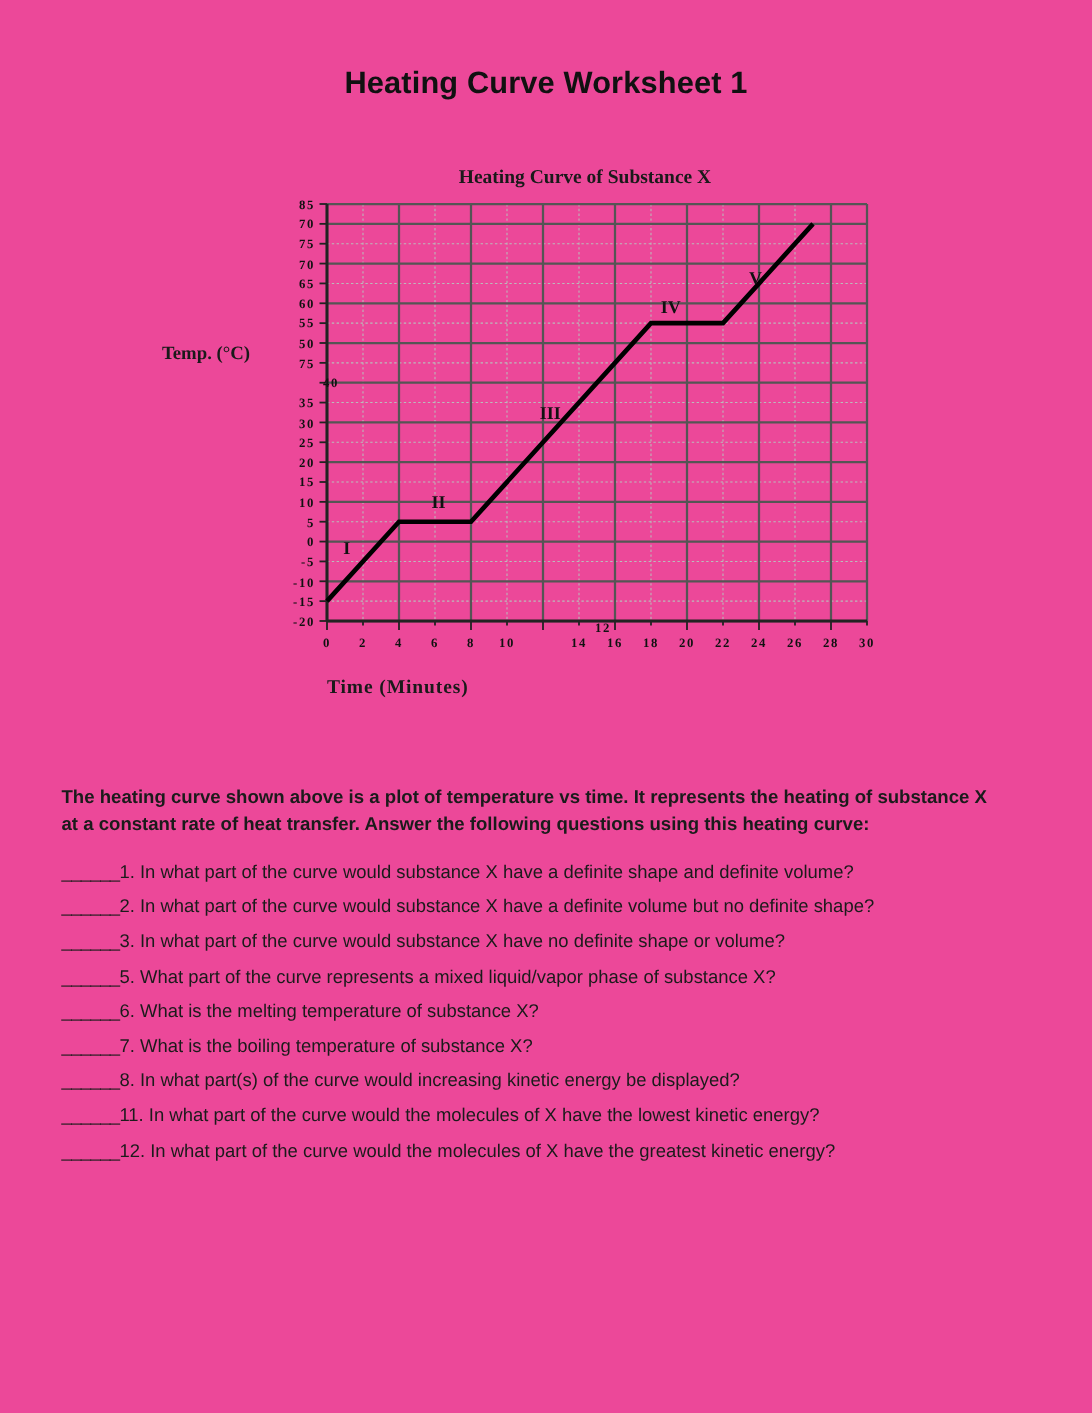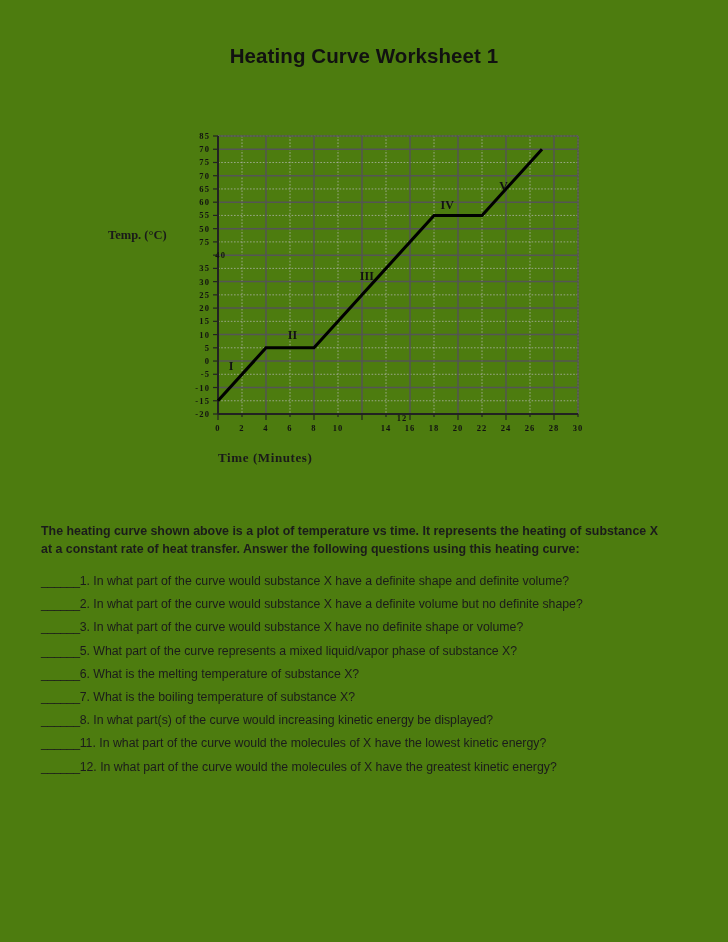--- a/index.html
+++ b/index.html
@@ -14,21 +14,21 @@
     font-family: "Liberation Sans", sans-serif;
     color: #000000;
     overflow: hidden;
   }
 
   #page {
     position: absolute;
     left: 0; top: 0;
     width: 728px;
     height: 942px;
-    background: #4d7c0f;
+    background: #ec4899;
   }
 
   
   #worksheet-title {
     position: absolute;
     left: 0;
     top: 44px;
     width: 728px;
     text-align: center;
     font-size: 20.5px;
@@ -140,20 +140,21 @@
 </style>
 </head>
 <body>
 
 <div id="page">
 
   <div id="worksheet-title">Heating Curve Worksheet 1</div>
 
   <div id="figure">
 
+    <div id="chart-title">Heating Curve of Substance X</div>
 
     <div id="y-axis-title">Temp. (°C)</div>
     <div id="x-axis-title">Time (Minutes)</div>
 
     <div id="plot-wrap">
       <svg id="plot-svg" width="500" height="320" viewBox="0 0 500 320">
         <g id="grid-minor" stroke="#bbbbbb" stroke-width="0.7" stroke-dasharray="1.6 1.6">
             <line x1="118" y1="272.76190476190476" x2="478" y2="272.76190476190476"></line>
             <line x1="118" y1="246.28571428571428" x2="478" y2="246.28571428571428"></line>
             <line x1="118" y1="219.8095238095238" x2="478" y2="219.8095238095238"></line>

